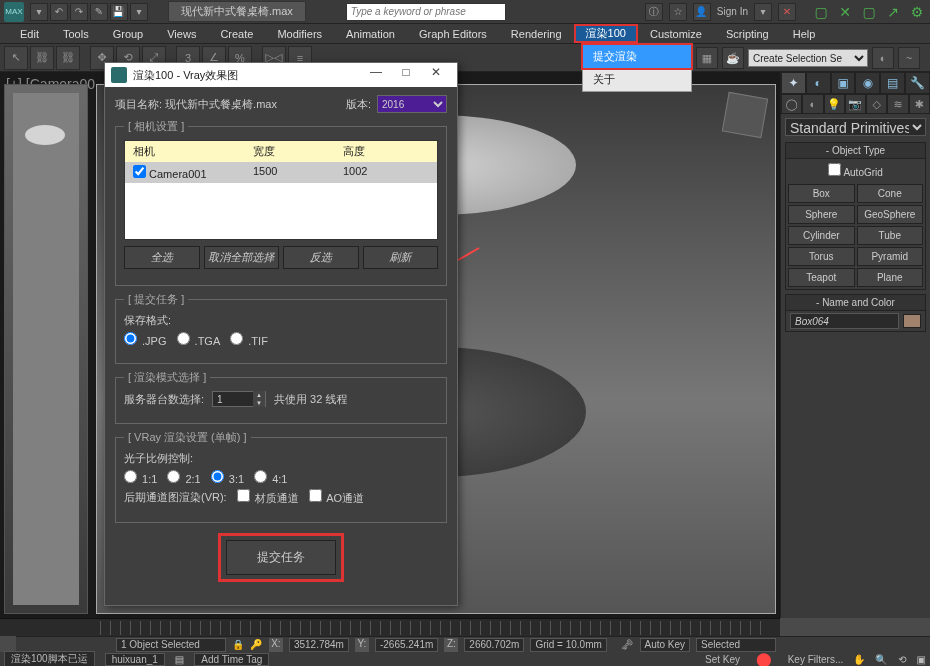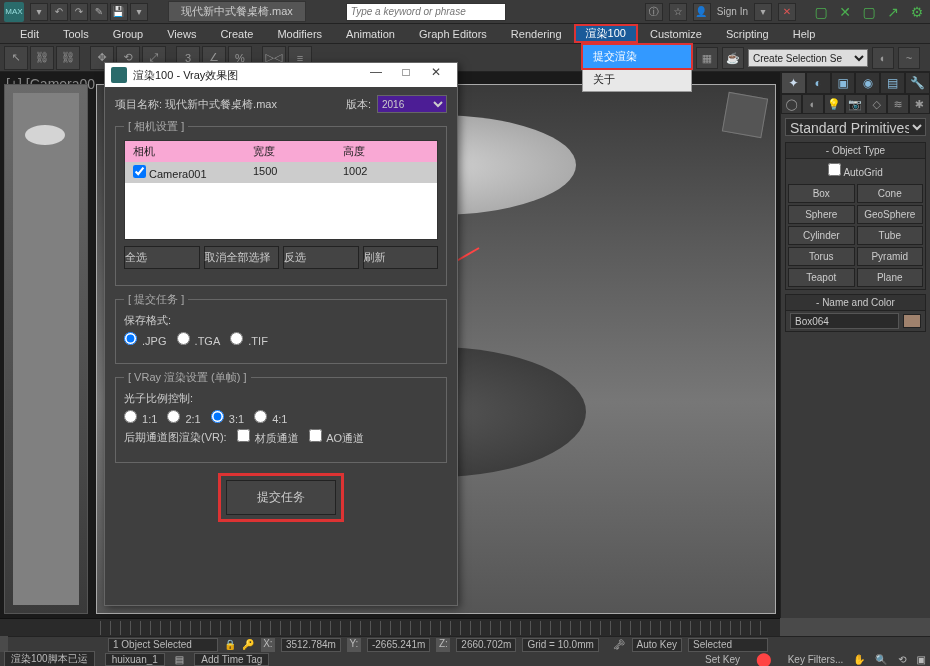--- a/index.html
+++ b/index.html
@@ -62,63 +62,63 @@
 .cmdpanel .tab-row .tab.active { background:#4a4a4a; color:#cde; }
 .cmdpanel .sub-row { display:flex; height:20px; }
 .cmdpanel .sub-row .stab { flex:1; background:#3a3a3a; border:1px solid #222; display:flex;align-items:center;justify-content:center;font-size:11px;color:#999; }
 .cmdpanel select { width: calc(100% - 8px); margin:4px; background:#2a2a2a; color:#ccc; border:1px solid #555; font-size:14px; height:18px; }
 .cmdpanel .rollout { border:1px solid #222; margin:2px 4px; }
 .cmdpanel .rollout .ro-title { background:#333; text-align:center; padding:2px 0; font-size:10px; border-bottom:1px solid #222; }
 .cmdpanel .autogrid { text-align:center; padding:4px 0; font-size:10px; }
 .cmdpanel .btn-grid { display:grid; grid-template-columns:1fr 1fr; gap:2px; padding:2px; }
 .cmdpanel .btn-grid .pbtn { background:#444; border:1px solid #222; text-align:center; padding:3px 0; font-size:10px; }
 .cmdpanel .ro-title.minus::before { content:"- "; }
-.cmdpanel .name-input { width:calc(100% - 8px); margin:4px; background:#2a2a2a; color:#ccc; border:1px solid #555; font-size:10px; height:16px; padding:0 4px; }
+.cmdpanel .name-input { width:calc(100% - 8px); margin:4px; background:#2a2a2a; color:#ccc; border:1px solid #555; font-size:10px; height:16px; padding:0 4px;font-style:italic; }
 .cmdpanel .color-sw { display:inline-block; width:18px; height:14px; background:#a0826d; border:1px solid #222; vertical-align:middle; margin-left:4px; }
 
 
 .dialog { position: absolute; left: 104px; top: 62px; width: 354px; height: 544px; background: #3f3f3f; border: 1px solid #666; z-index: 40; box-shadow: 2px 2px 8px rgba(0,0,0,.5); }
 .dialog .dlg-title { height: 24px; background: #fff; color: #222; display: flex; align-items: center; padding: 0 6px; font-size: 11px; }
 .dialog .dlg-title .dlg-icon { width:16px; height:16px; background:#2a6b6b; margin-right:6px; border-radius:2px; }
 .dialog .dlg-title .dlg-ctrls { margin-left:auto; display:flex; gap:0; }
 .dialog .dlg-title .dlg-ctrl { width:30px; height:20px; text-align:center; color:#444; font-size:12px; cursor:pointer; }
 .dialog .dlg-body { padding: 8px 10px; color:#ccc; font-size:11px; }
 .dialog .proj-row { display:flex; align-items:center; margin-bottom:6px; }
 .dialog .proj-row .lbl { }
 .dialog .proj-row .ver-lbl { margin-left:auto; margin-right:6px; }
 .dialog .proj-row select { background:#4c1d95; color:#ccc; border:1px solid #666; font-size:10px; height:18px; width:70px; }
 .dialog fieldset { border:1px solid #666; margin:6px 0; padding:6px 8px 16px; }
 .dialog fieldset legend { padding:0 4px; font-size:11px; color:#aaa; }
 .dialog .cam-table { background:#fff; color:#222; width:100%; border:1px solid #333; }
-.dialog .cam-table .ct-head { display:flex; background:#f9a8d4; font-weight:normal; font-size:11px; }
+.dialog .cam-table .ct-head { display:flex; background:#fef9c3; font-weight:normal; font-size:11px; }
 .dialog .cam-table .ct-head > div { padding:3px 8px; }
 .dialog .cam-table .ct-row { display:flex; background:#ccc; }
 .dialog .cam-table .ct-row > div { padding:3px 8px; font-size:11px; }
 .dialog .cam-table .c1 { width:120px; }
 .dialog .cam-table .c2 { width:90px; }
 .dialog .cam-table .c3 { width:90px; }
 .dialog .cam-blank { height:56px; background:#fff; }
 .dialog .btn-row { display:flex; gap:4px; margin-top:6px; }
-.dialog .btn-row .dbtn { flex:1; background:#444; border:1px solid #222; padding:3px 0; font-size:11px; cursor:pointer; }
+.dialog .btn-row .dbtn { flex:1; background:#444; border:1px solid #222; text-align:center; padding:3px 0; font-size:11px; cursor:pointer;font-style:italic; }
 .dialog .radio-row { display:flex; align-items:center; gap:10px; margin-top:4px; font-size:11px; }
 .dialog .radio-row input { margin-right:2px; }
 .dialog .server-row { display:flex; align-items:center; gap:8px; font-size:11px; }
 .dialog .server-row .spin { display:inline-flex; align-items:center; background:#2a2a2a; border:1px solid #666; height:16px; }
 .dialog .server-row .spin input { width:40px; background:transparent; border:none; color:#ccc; font-size:10px; padding:0 4px; }
 .dialog .server-row .spin .arrows { width:12px; display:flex; flex-direction:column; }
 .dialog .server-row .spin .arrows span { height:8px; font-size:6px; text-align:center; background:#444; line-height:8px; }
 .dialog .coupon-box { height:36px; }
 .dialog .submit-btn { display:block; margin:14px auto 0; width:110px; padding:8px 0; background:#444; border:1px solid #222; text-align:center; font-size:12px; cursor:pointer; }
 .dialog .submit-hl { border:3px solid #d33; padding:4px; margin:10px auto 0; width:126px; }
 .dialog .submit-hl .submit-btn { margin:0 auto; }
 
 
 .timeslider { position:absolute; left:0; right:150px; bottom:30px; height:18px; background:#2a2a2a; border-top:1px solid #111; }
 .timeslider .ruler { position:absolute; left:100px; right:10px; top:2px; height:14px; background:repeating-linear-gradient(90deg,#555 0,#555 1px,transparent 1px,transparent 10px); }
-.statusbar { position:absolute; left:8px; right:0; bottom:14px; height:16px; background:#3a3a3a; display:flex; align-items:center; font-size:10px; color:#bbb; padding:0 4px; gap:6px; border-top:1px solid #222; }
+.statusbar { position:absolute; left:16px; right:0; bottom:14px; height:16px; background:#3a3a3a; display:flex; align-items:center; font-size:10px; color:#bbb; padding:0 4px; gap:6px; border-top:1px solid #222; }
 .statusbar .field { background:#2a2a2a; border:1px solid #555; padding:0 4px; height:14px; display:flex; align-items:center; }
 .statusbar .coord-lbl { background:#555; width:14px; height:14px; text-align:center; }
 .bottombar2 { position:absolute; left:0; right:0; bottom:0; height:14px; background:#3a3a3a; display:flex; align-items:center; font-size:10px; color:#bbb; padding:0 4px; gap:10px; }
 .bottombar2 .tag { background:#2a2a2a; padding:0 6px; border:1px solid #555; }
 </style>
 </head>
 <body>
 
 <div class="titlebar">
   <div class="logo">MAX</div>
@@ -303,20 +303,34 @@
     <fieldset>
       <legend>[ 提交任务 ]</legend>
       <div>保存格式:</div>
       <div class="radio-row">
         <label><input type="radio" name="fmt" checked="" style=""> <span>.JPG</span></label>
         <label><input type="radio" name="fmt" style=""> <span>.TGA</span></label>
         <label><input type="radio" name="fmt" style=""> <span>.TIF</span></label>
       </div>
     </fieldset>
 
+    <fieldset>
+      <legend>[ 渲染模式选择 ]</legend>
+      <div class="server-row">
+        <span>服务器台数选择:</span>
+        <span class="spin">
+          <input value="1" style="">
+          <span class="arrows">
+              <span>▲</span>
+              <span>▼</span>
+            </span>
+        </span>
+        <span>共使用 32 线程</span>
+      </div>
+    </fieldset>
 
 
     <fieldset>
       <legend>[ VRay 渲染设置 (单帧) ]</legend>
       <div>光子比例控制:</div>
       <div class="radio-row">
         <label><input type="radio" name="ratio" style=""> <span>1:1</span></label>
         <label><input type="radio" name="ratio" style=""> <span>2:1</span></label>
         <label><input type="radio" name="ratio" checked="" style=""> <span>3:1</span></label>
         <label><input type="radio" name="ratio" style=""> <span>4:1</span></label>

